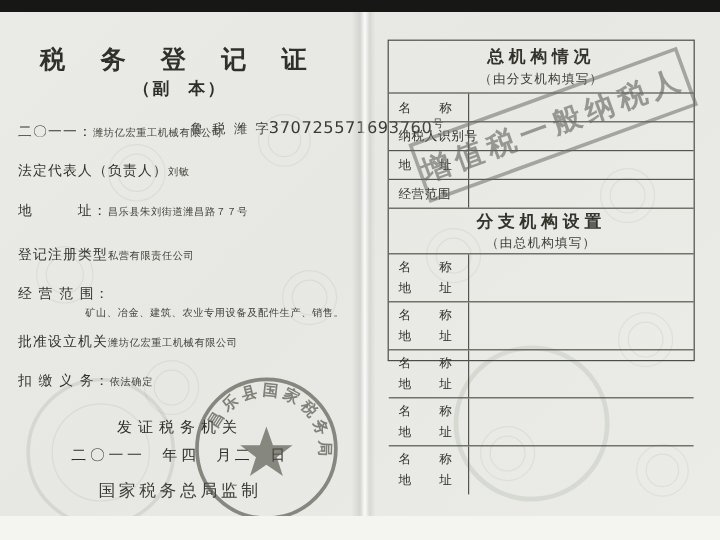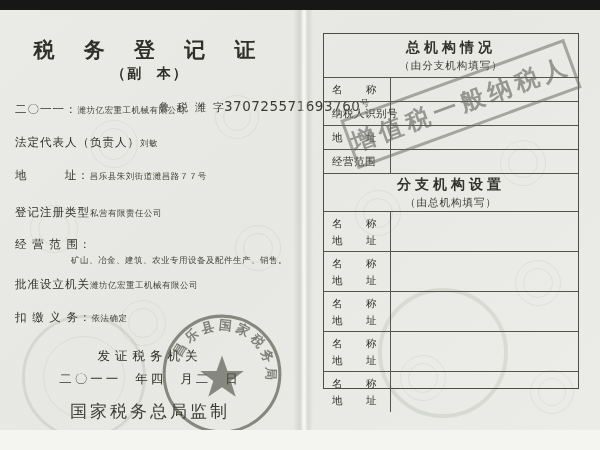--- a/index.html
+++ b/index.html
@@ -36,34 +36,34 @@
   .serial .suffix{font-size:9px;vertical-align:super;}
   .field{position:absolute;left:15px;width:280px;font-size:11.5px;color:#33332c;}
   .flabel{white-space:pre;letter-spacing:1px;}
   .fvalue{font-family:"DejaVu Sans","Liberation Sans",sans-serif;font-size:8.5px;color:#45453d;letter-spacing:.5px;}
   .fvalue.block{display:block;margin-left:56px;margin-top:3px;}
   .issuer{position:absolute;left:0;top:338px;width:300px;text-align:center;
     font-size:12.5px;letter-spacing:5px;white-space:pre;}
   .issue-date{position:absolute;left:0;top:361px;width:300px;text-align:center;
     font-size:12.5px;letter-spacing:3px;white-space:pre;}
   .made-by{position:absolute;left:0;top:390px;width:300px;text-align:center;
-    font-size:17px;letter-spacing:3px;color:#3c3c34;white-space:pre;}
+    font-size:14px;letter-spacing:3px;color:#3c3c34;white-space:pre;}
 
   
   .seal-main{position:absolute;left:160px;top:312px;width:124px;height:124px;opacity:.78;}
   .seal-faint{position:absolute;left:22px;top:315px;width:118px;height:118px;border-radius:50%;
     border:3px solid rgba(125,125,118,.16);}
   .seal-faint::after{content:"";position:absolute;inset:18px;border-radius:50%;
     border:1px solid rgba(125,125,118,.12);}
   .seal-ghost{position:absolute;left:378px;top:288px;width:122px;height:122px;border-radius:50%;
     border:4px solid rgba(95,105,80,.13);}
 
   
   .rp-table{
-    position:absolute;left:323px;top:33px;width:256px;height:356px;
+    position:absolute;left:323px;top:33px;width:256px;height:268px;
     border:1.5px solid #4d4d45;box-sizing:border-box;
     background:rgba(255,255,255,.06);
   }
   .trow{display:flex;border-bottom:1px solid #55554d;box-sizing:border-box;}
   .trow:last-child{border-bottom:none;}
   .thead{flex-direction:column;align-items:center;justify-content:center;height:44px;}
   .thead .t1{font-size:14px;letter-spacing:4px;font-weight:bold;color:#33332c;}
   .thead .t2{font-size:10.5px;letter-spacing:1px;margin-top:2px;color:#3c3c34;}
   .thead2{height:38px;}
   .srow{height:24px;}

